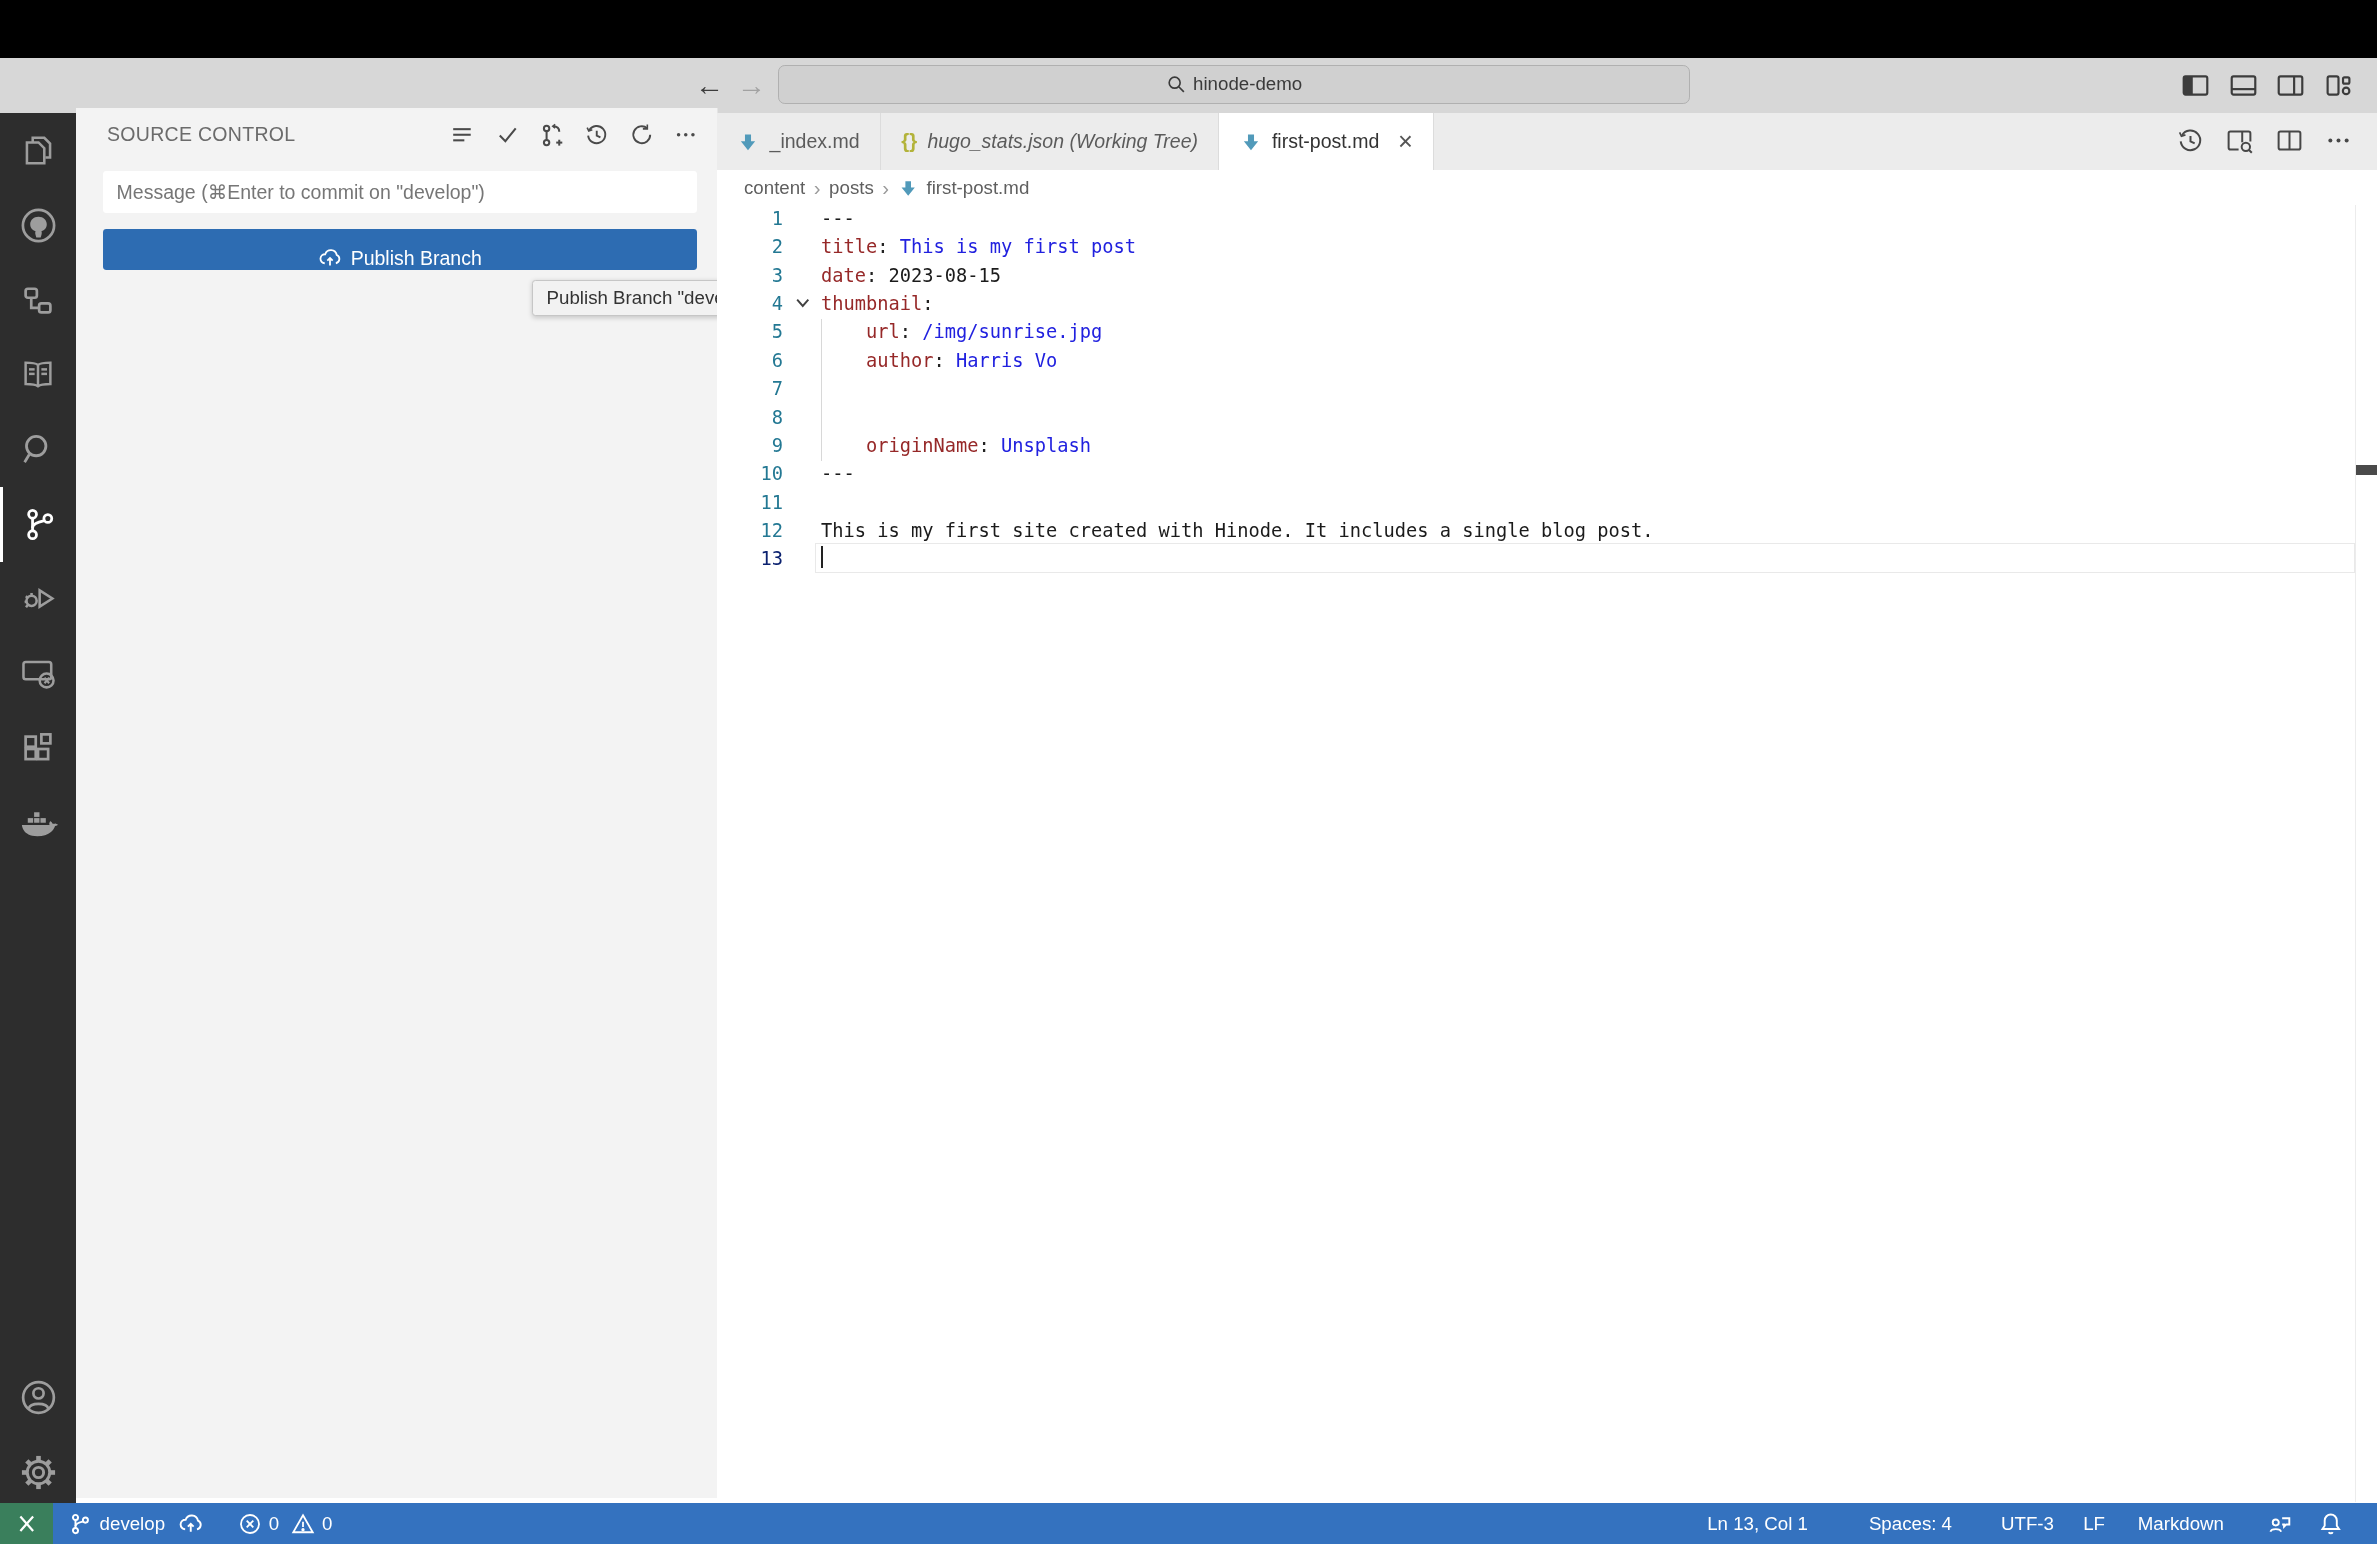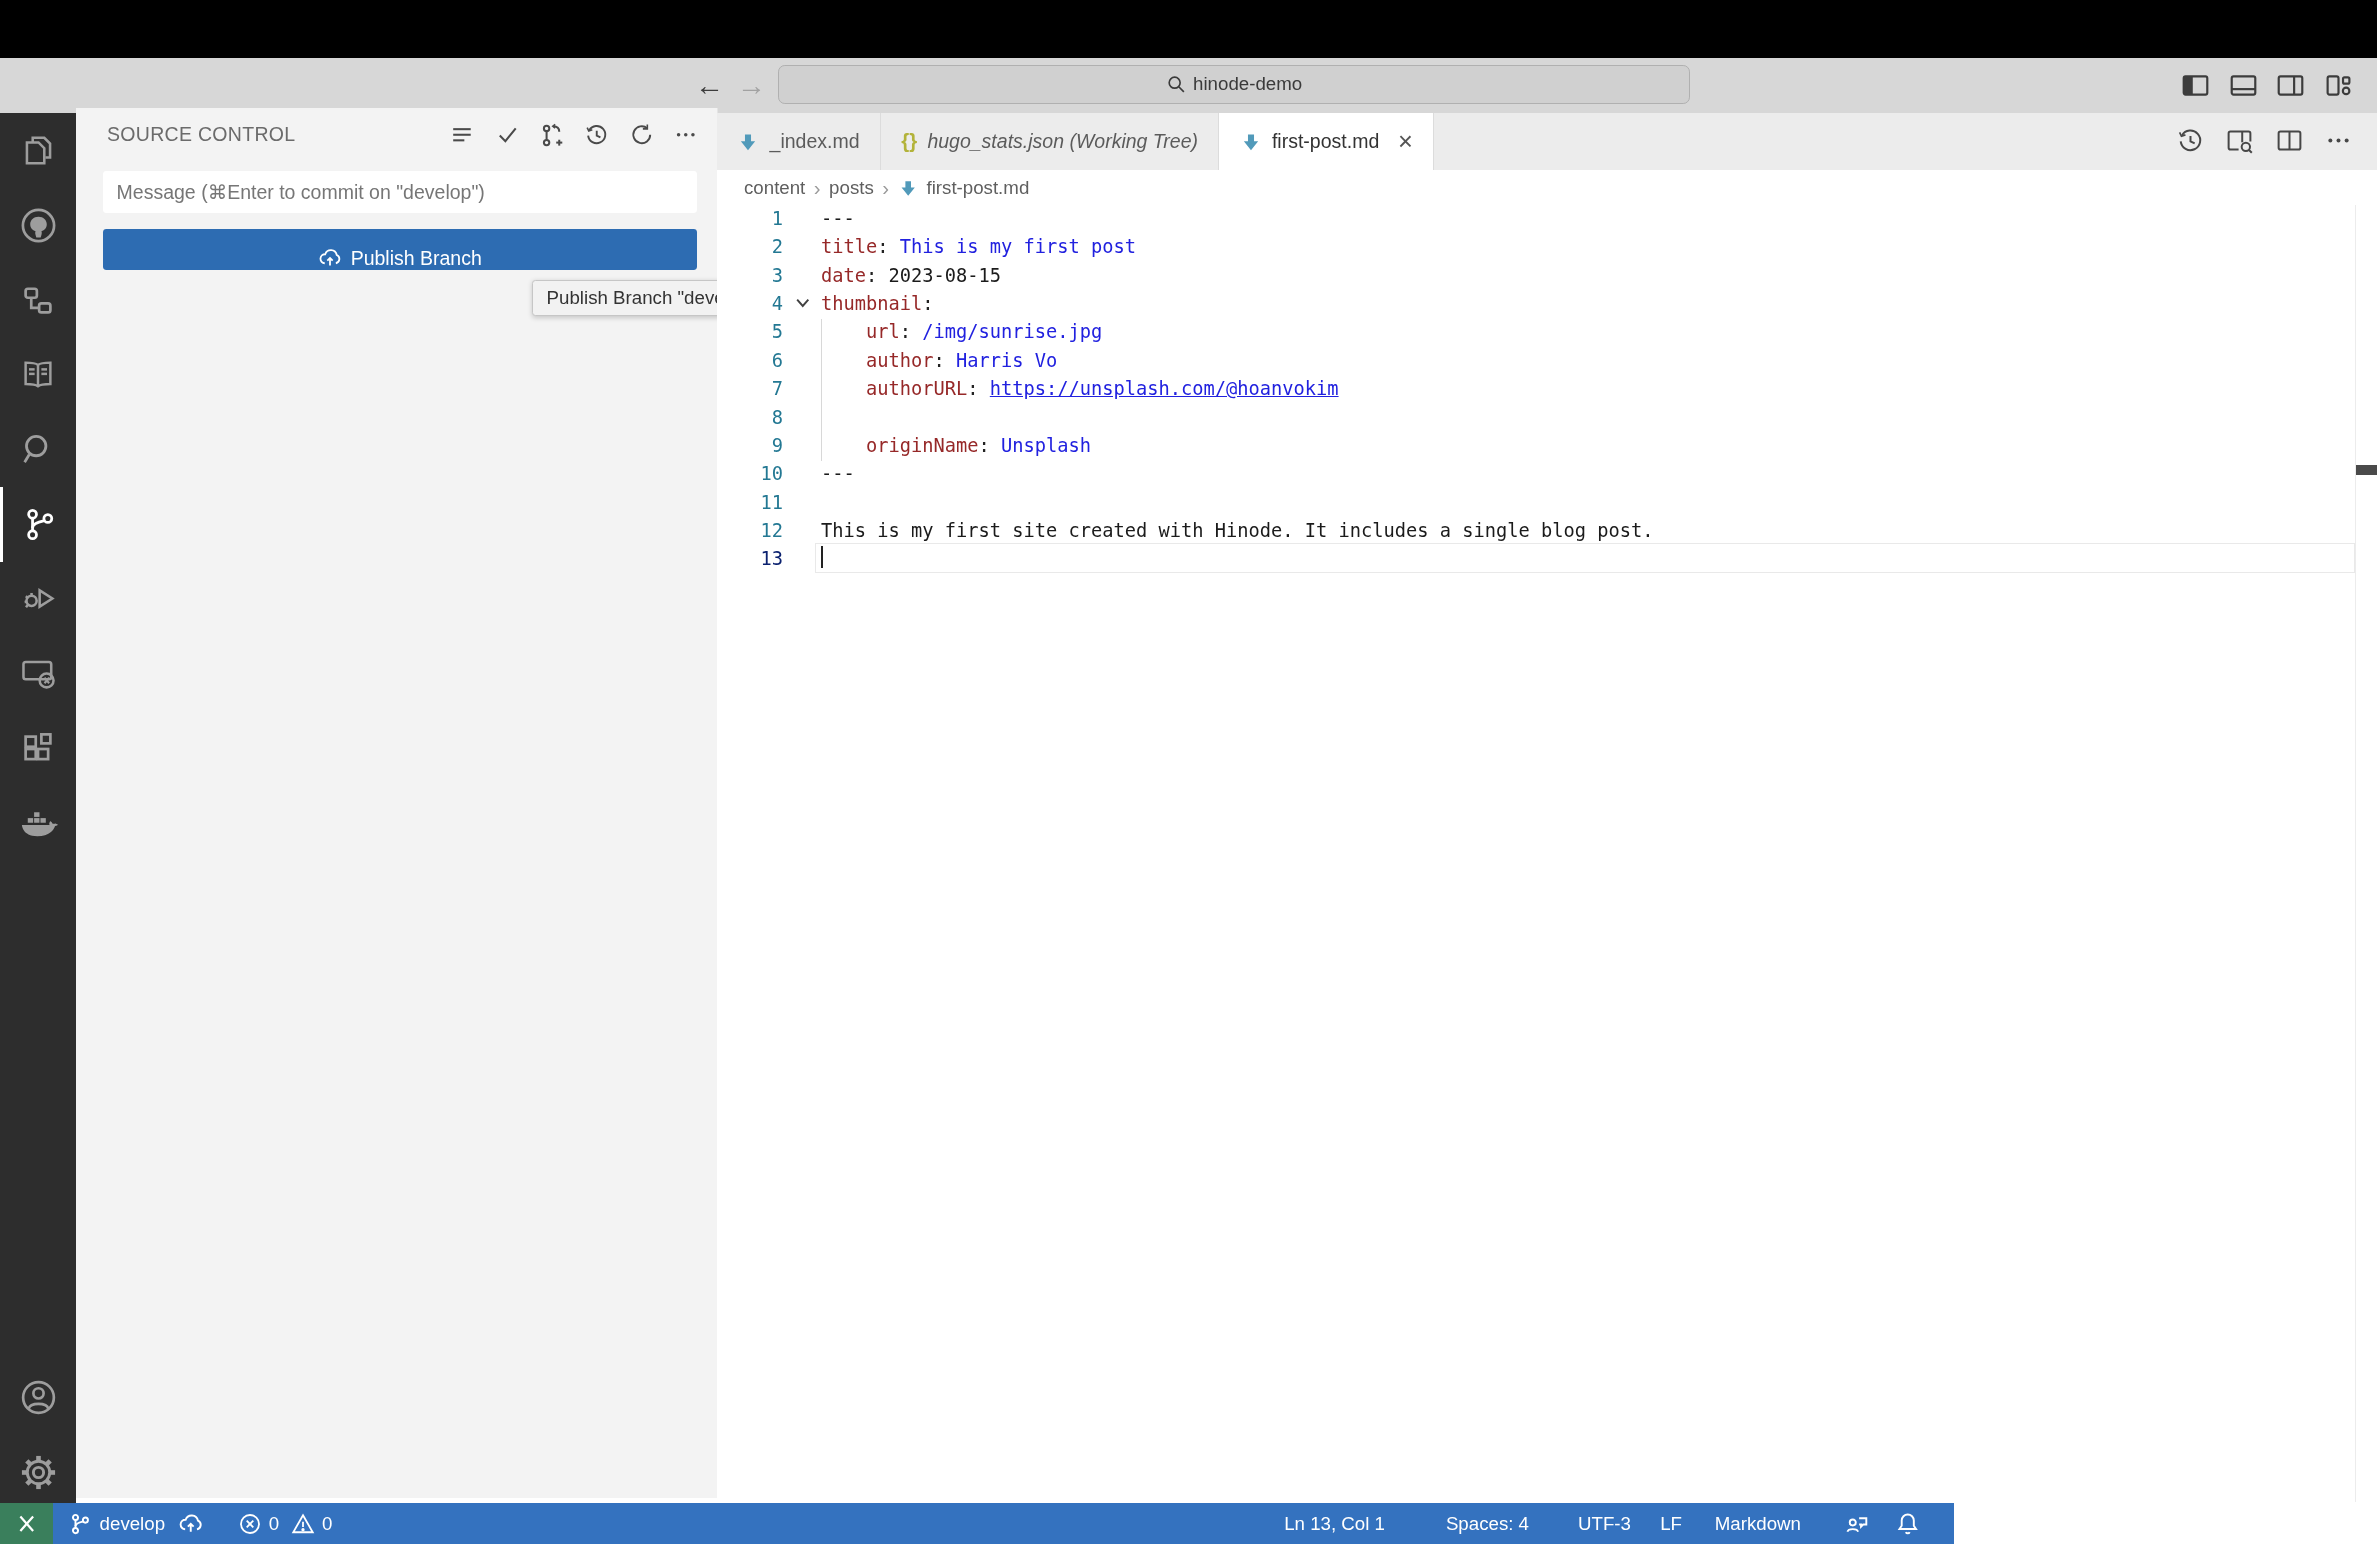--- a/index.html
+++ b/index.html
@@ -59,21 +59,21 @@
   .tk-value{color:#2121df;}
   .tk-link{color:#2121df;text-decoration:underline;}
   #fold-chevron{left:73px;top:85px;color:#424242;}
   #indent-guide{left:104px;top:114px;width:0.8px;height:142px;background:#d8d8d8;}
   #cur-line-box{left:98px;top:338px;right:22px;height:28px;border:1.7px solid #e9e9e9;}
   #cursor{left:104px;top:341px;width:1.7px;height:22px;background:#222;}
   #overview-border{right:21px;top:0;width:0.8px;height:1297px;background:#ececec;}
   #overview-cursor{right:0;top:260px;width:21px;height:10.2px;background:#4a4a4a;}
 
   
-  #status-bar{left:0;top:1503px;width:1954px;height:42px;background:#3472bf;color:#fff;font-size:18.7px;}
+  #status-bar{left:0;top:1503px;width:2377px;height:42px;background:#3472bf;color:#fff;font-size:18.7px;}
   #remote-block{left:0;top:0;width:53px;height:42px;background:#3a7f5c;display:flex;align-items:center;justify-content:center;}
   .sb-group{position:absolute;top:0;height:42px;display:flex;align-items:center;gap:7.6px;}
   .sb-item{display:flex;align-items:center;gap:6.8px;}
 </style>
 </head>
 <body>
 
 <div id="app">
 
   <div class="abs" id="top-black"></div>
@@ -401,21 +401,20 @@
           <polyline points="4.5,6 8,10 11.5,6"></polyline>
         </svg>
     </div>
 
     <div class="code-line" style="top:0px;"><span class="tk-plain">---</span></div>
     <div class="code-line" style="top:28px;"><span class="tk-key">title</span><span class="tk-punct">: </span><span class="tk-value">This is my first post</span></div>
     <div class="code-line" style="top:57px;"><span class="tk-key">date</span><span class="tk-punct">: </span><span class="tk-plain">2023-08-15</span></div>
     <div class="code-line" style="top:85px;"><span class="tk-key">thumbnail</span><span class="tk-punct">:</span></div>
     <div class="code-line" style="top:113px;"><span class="tk-plain">    </span><span class="tk-key">url</span><span class="tk-punct">: </span><span class="tk-value">/img/sunrise.jpg</span></div>
     <div class="code-line" style="top:142px;"><span class="tk-plain">    </span><span class="tk-key">author</span><span class="tk-punct">: </span><span class="tk-value">Harris Vo</span></div>
-    <div class="code-line" style="top:170px;"><span class="tk-plain">    </span><span class="tk-key">authorURL</span><span class="tk-punct">: </span><span class="tk-link">https://unsplash.com/@hoanvokim</span></div>
     <div class="code-line" style="top:227px;"><span class="tk-plain">    </span><span class="tk-key">originName</span><span class="tk-punct">: </span><span class="tk-value">Unsplash</span></div>
     <div class="code-line" style="top:255px;"><span class="tk-plain">---</span></div>
     <div class="code-line" style="top:284px;"></div>
     <div class="code-line" style="top:312px;"><span class="tk-plain">This is my first site created with Hinode. It includes a single blog post.</span></div>
     <div class="code-line" style="top:340px;"></div>
 
     <div class="abs" id="cursor"></div>
     <div class="abs" id="overview-border"></div>
     <div class="abs" id="overview-cursor"></div>
   </div>

